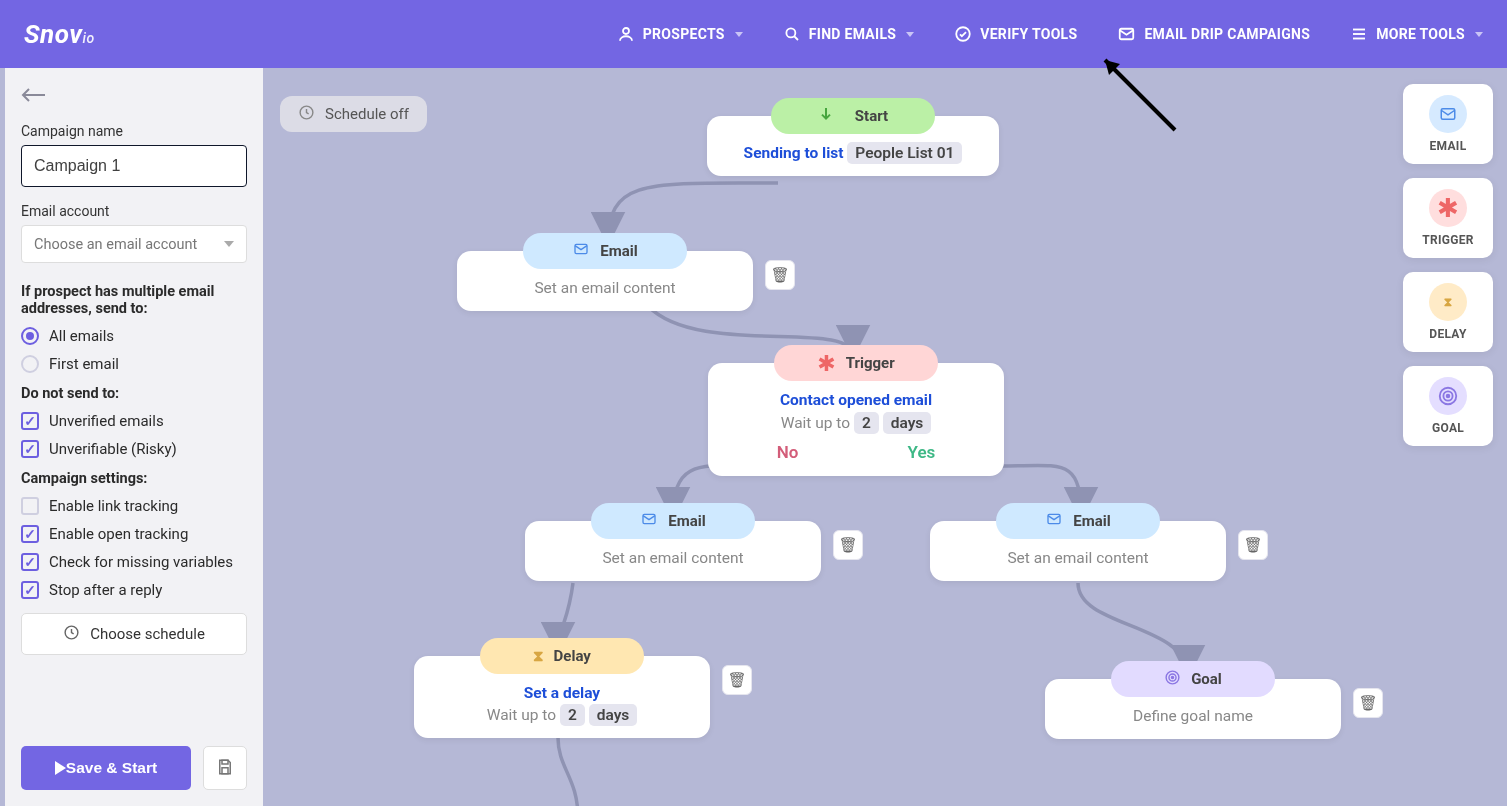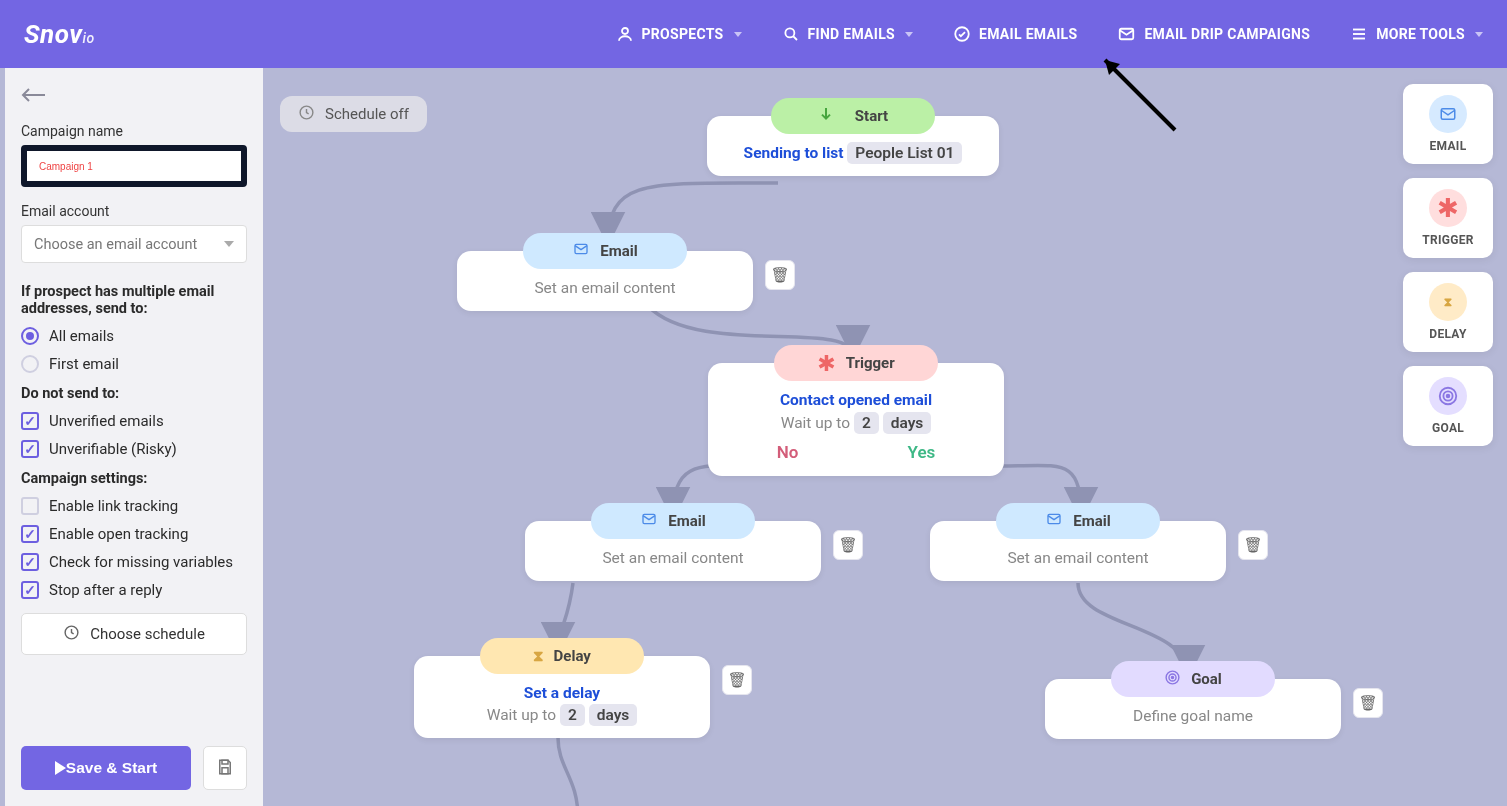--- a/index.html
+++ b/index.html
@@ -54,22 +54,22 @@
   top: 68px;
   width: 258px;
   bottom: 0;
   background: #f2f2f5;
   padding: 20px 16px 16px 16px;
   z-index: 20;
 }
 .back-arrow { color: #8a8a99; cursor: pointer; margin-bottom: 18px; }
 .side-label { font-size: 14px; margin-bottom: 6px; color: #333; }
 .side-input {
-  width: 100%; height: 42px; border: 6px solid #0f172a; border-radius: 4px;
-  padding: 0 12px; font-size: 10px; color: #ef4444; background: #fff;
+  width: 100%; height: 42px; border: 1px solid #0f172a; border-radius: 4px;
+  padding: 0 12px; font-size: 16px; color: #404040; background: #fff;
   margin-bottom: 16px;
 }
 .side-select {
   width: 100%; height: 38px; border: 1px solid #ddd; border-radius: 4px;
   padding: 0 12px; font-size: 14.5px; color: #777; background: #fff;
   display: flex; align-items: center; justify-content: space-between;
   margin-bottom: 20px; cursor: pointer;
 }
 .select-caret { width: 0; height: 0; border-left: 5px solid transparent; border-right: 5px solid transparent; border-top: 6px solid #aaa; }
 .group-title { font-weight: 700; font-size: 14.5px; margin: 12px 0 10px 0; }
@@ -221,21 +221,21 @@
       <span>FIND EMAILS</span>
       <span class="nav-caret"></span>
     </div>
     <div class="nav-item">
       <span class="nav-icon">
           <svg width="18" height="18" viewBox="0 0 24 24" fill="none" stroke="#fff" stroke-width="2.4">
             <circle cx="12" cy="12" r="9"></circle>
             <path d="M8 12.5l2.5 2.5L16 9.5"></path>
           </svg>
         </span>
-      <span>EMAIL EMAILS</span>
+      <span>VERIFY TOOLS</span>
     </div>
     <div class="nav-item">
       <span class="nav-icon">
           <svg width="19" height="18" viewBox="0 0 24 24" fill="none" stroke="#fff" stroke-width="2.4">
             <rect x="3" y="5" width="18" height="14" rx="2"></rect>
             <path d="M3 7l9 6 9-6"></path>
           </svg>
         </span>
       <span>EMAIL DRIP CAMPAIGNS</span>
     </div>

